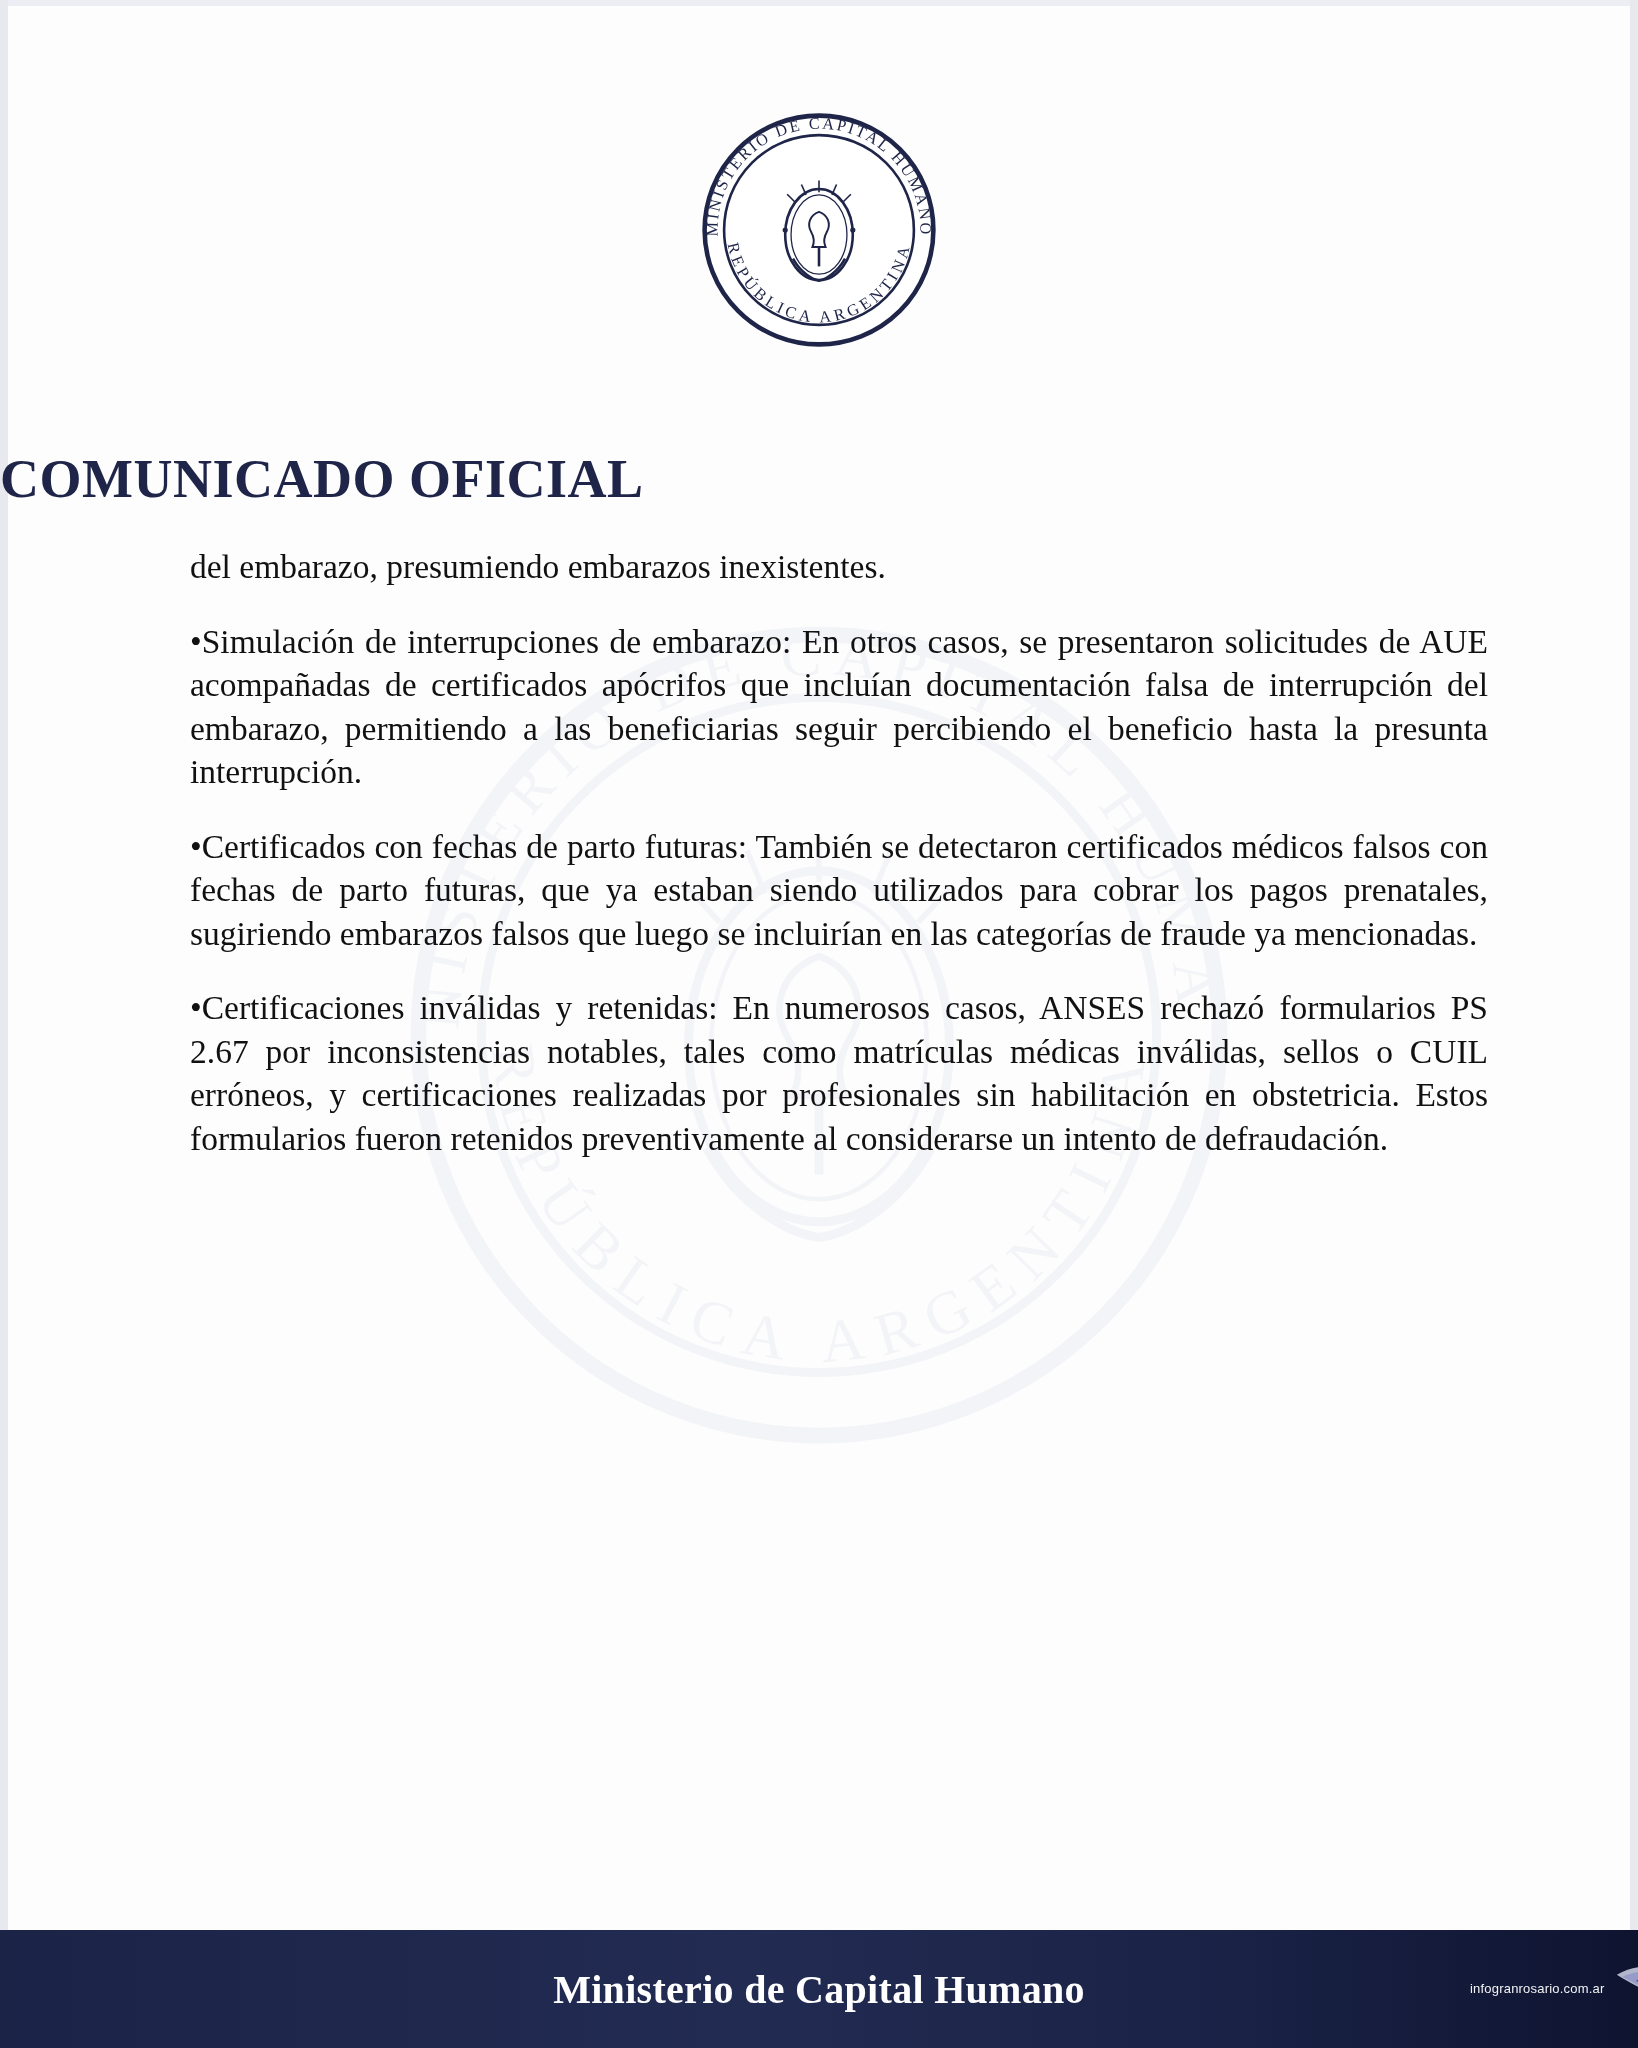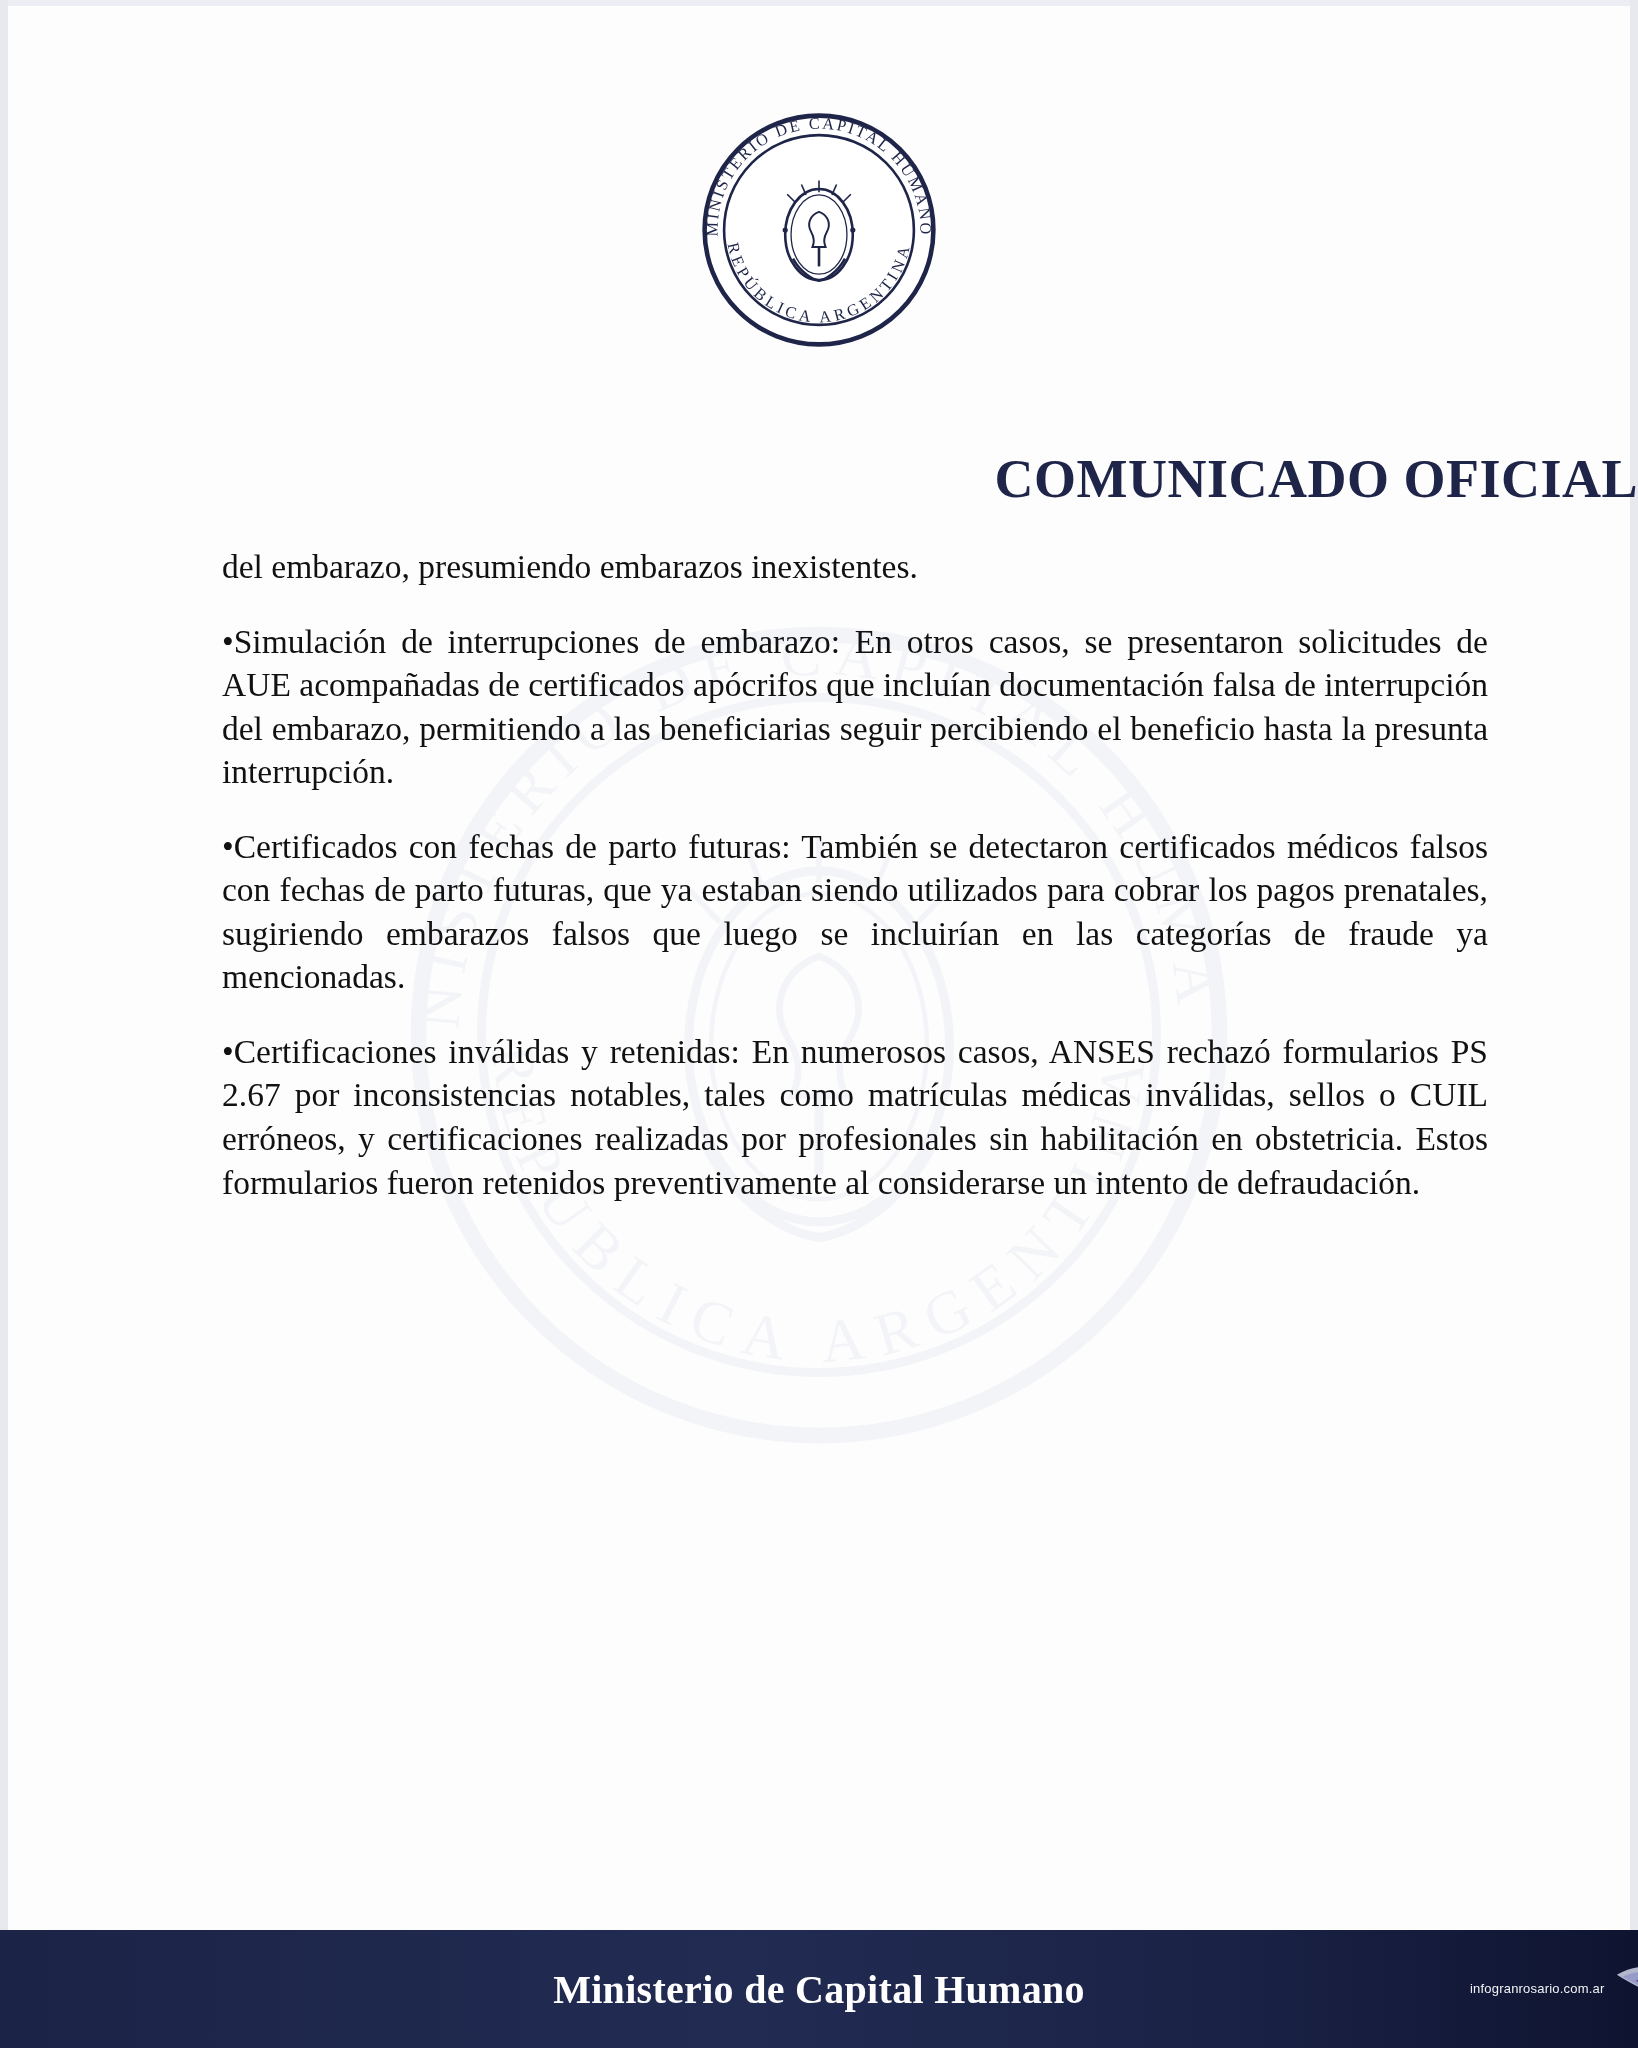--- a/index.html
+++ b/index.html
@@ -58,34 +58,33 @@
     transform: translateX(-50%);
     width: 260px;
     height: 240px;
   }
 
   .title {
     position: absolute;
     top: 412px;
     left: 0;
     width: 100%;
-    text-align: right;
+    text-align: left;
     font-size: 54px;
     font-weight: bold;
     letter-spacing: 0.5px;
     color: #1f2549;
     font-family: "Liberation Serif", serif;
   }
 
   .body-text {
     position: absolute;
     left: 190px;
     right: 150px;
     top: 545px;
-    margin-left: 32px;
   }
   .para {
     font-size: 33.5px;
     line-height: 1.30;
     color: #111111;
     text-align: justify;
     text-justify: inter-word;
     margin: 0 0 31px 0;
     font-family: "Liberation Serif", serif;
   }

